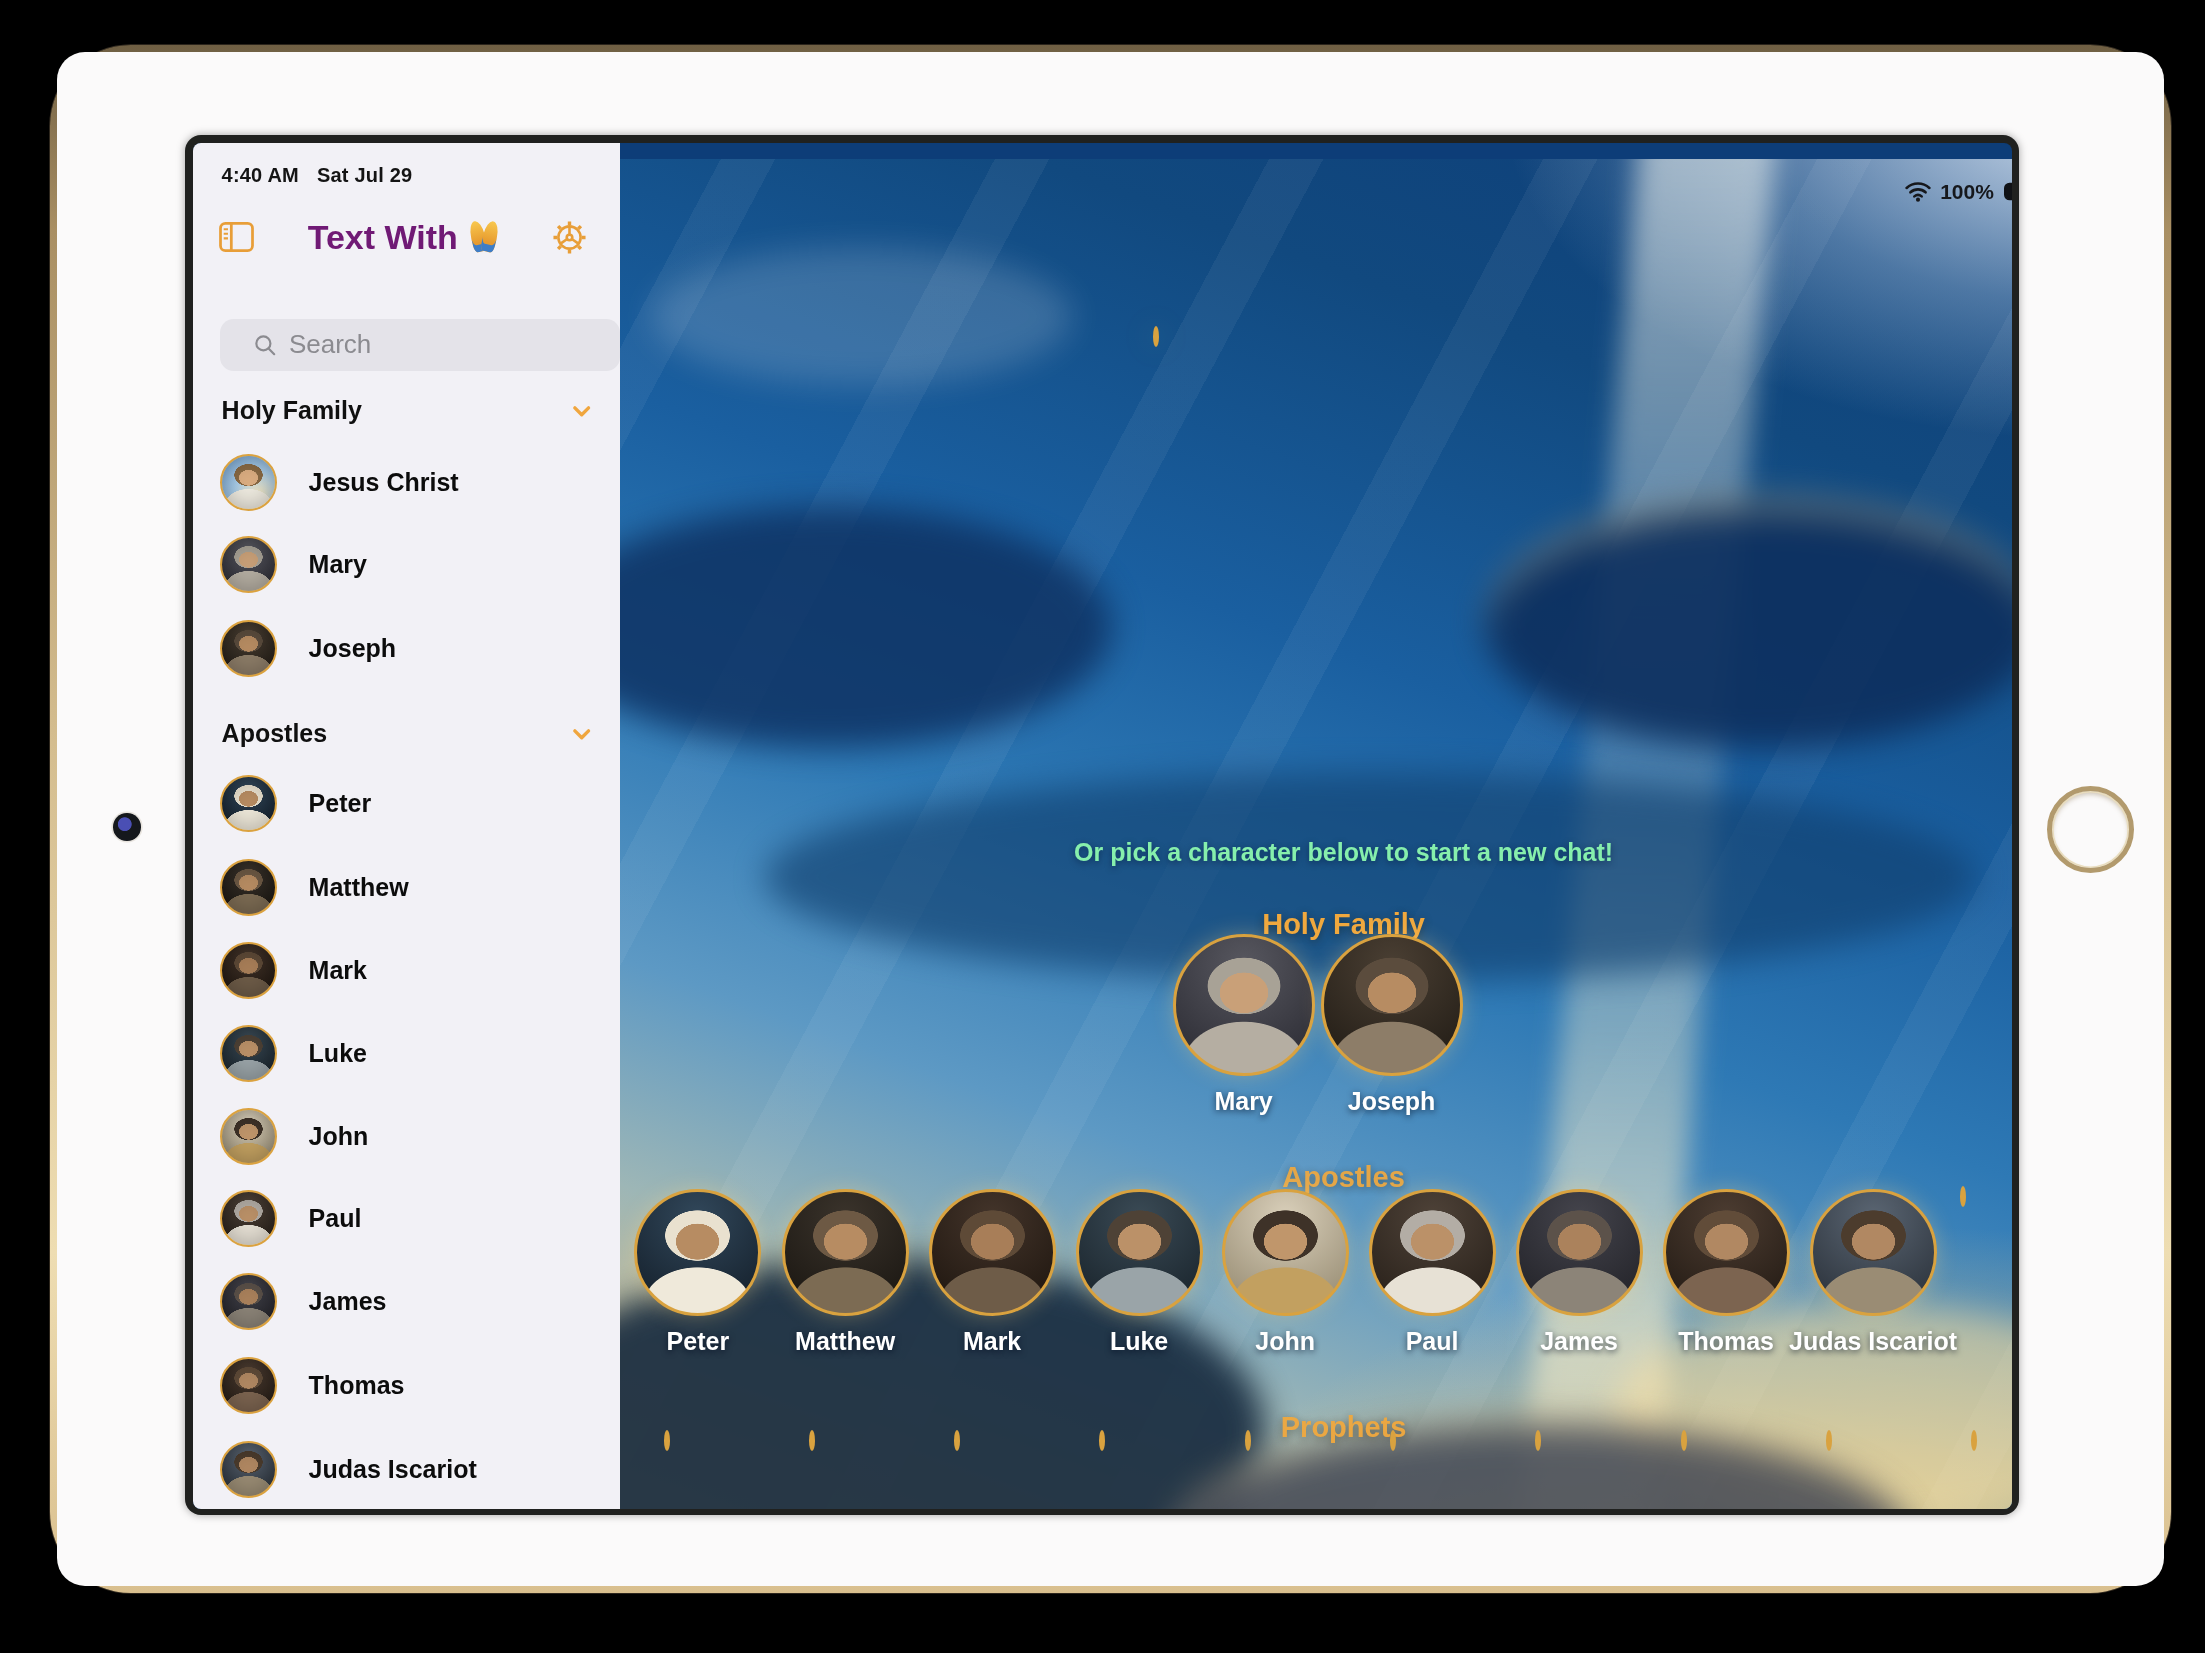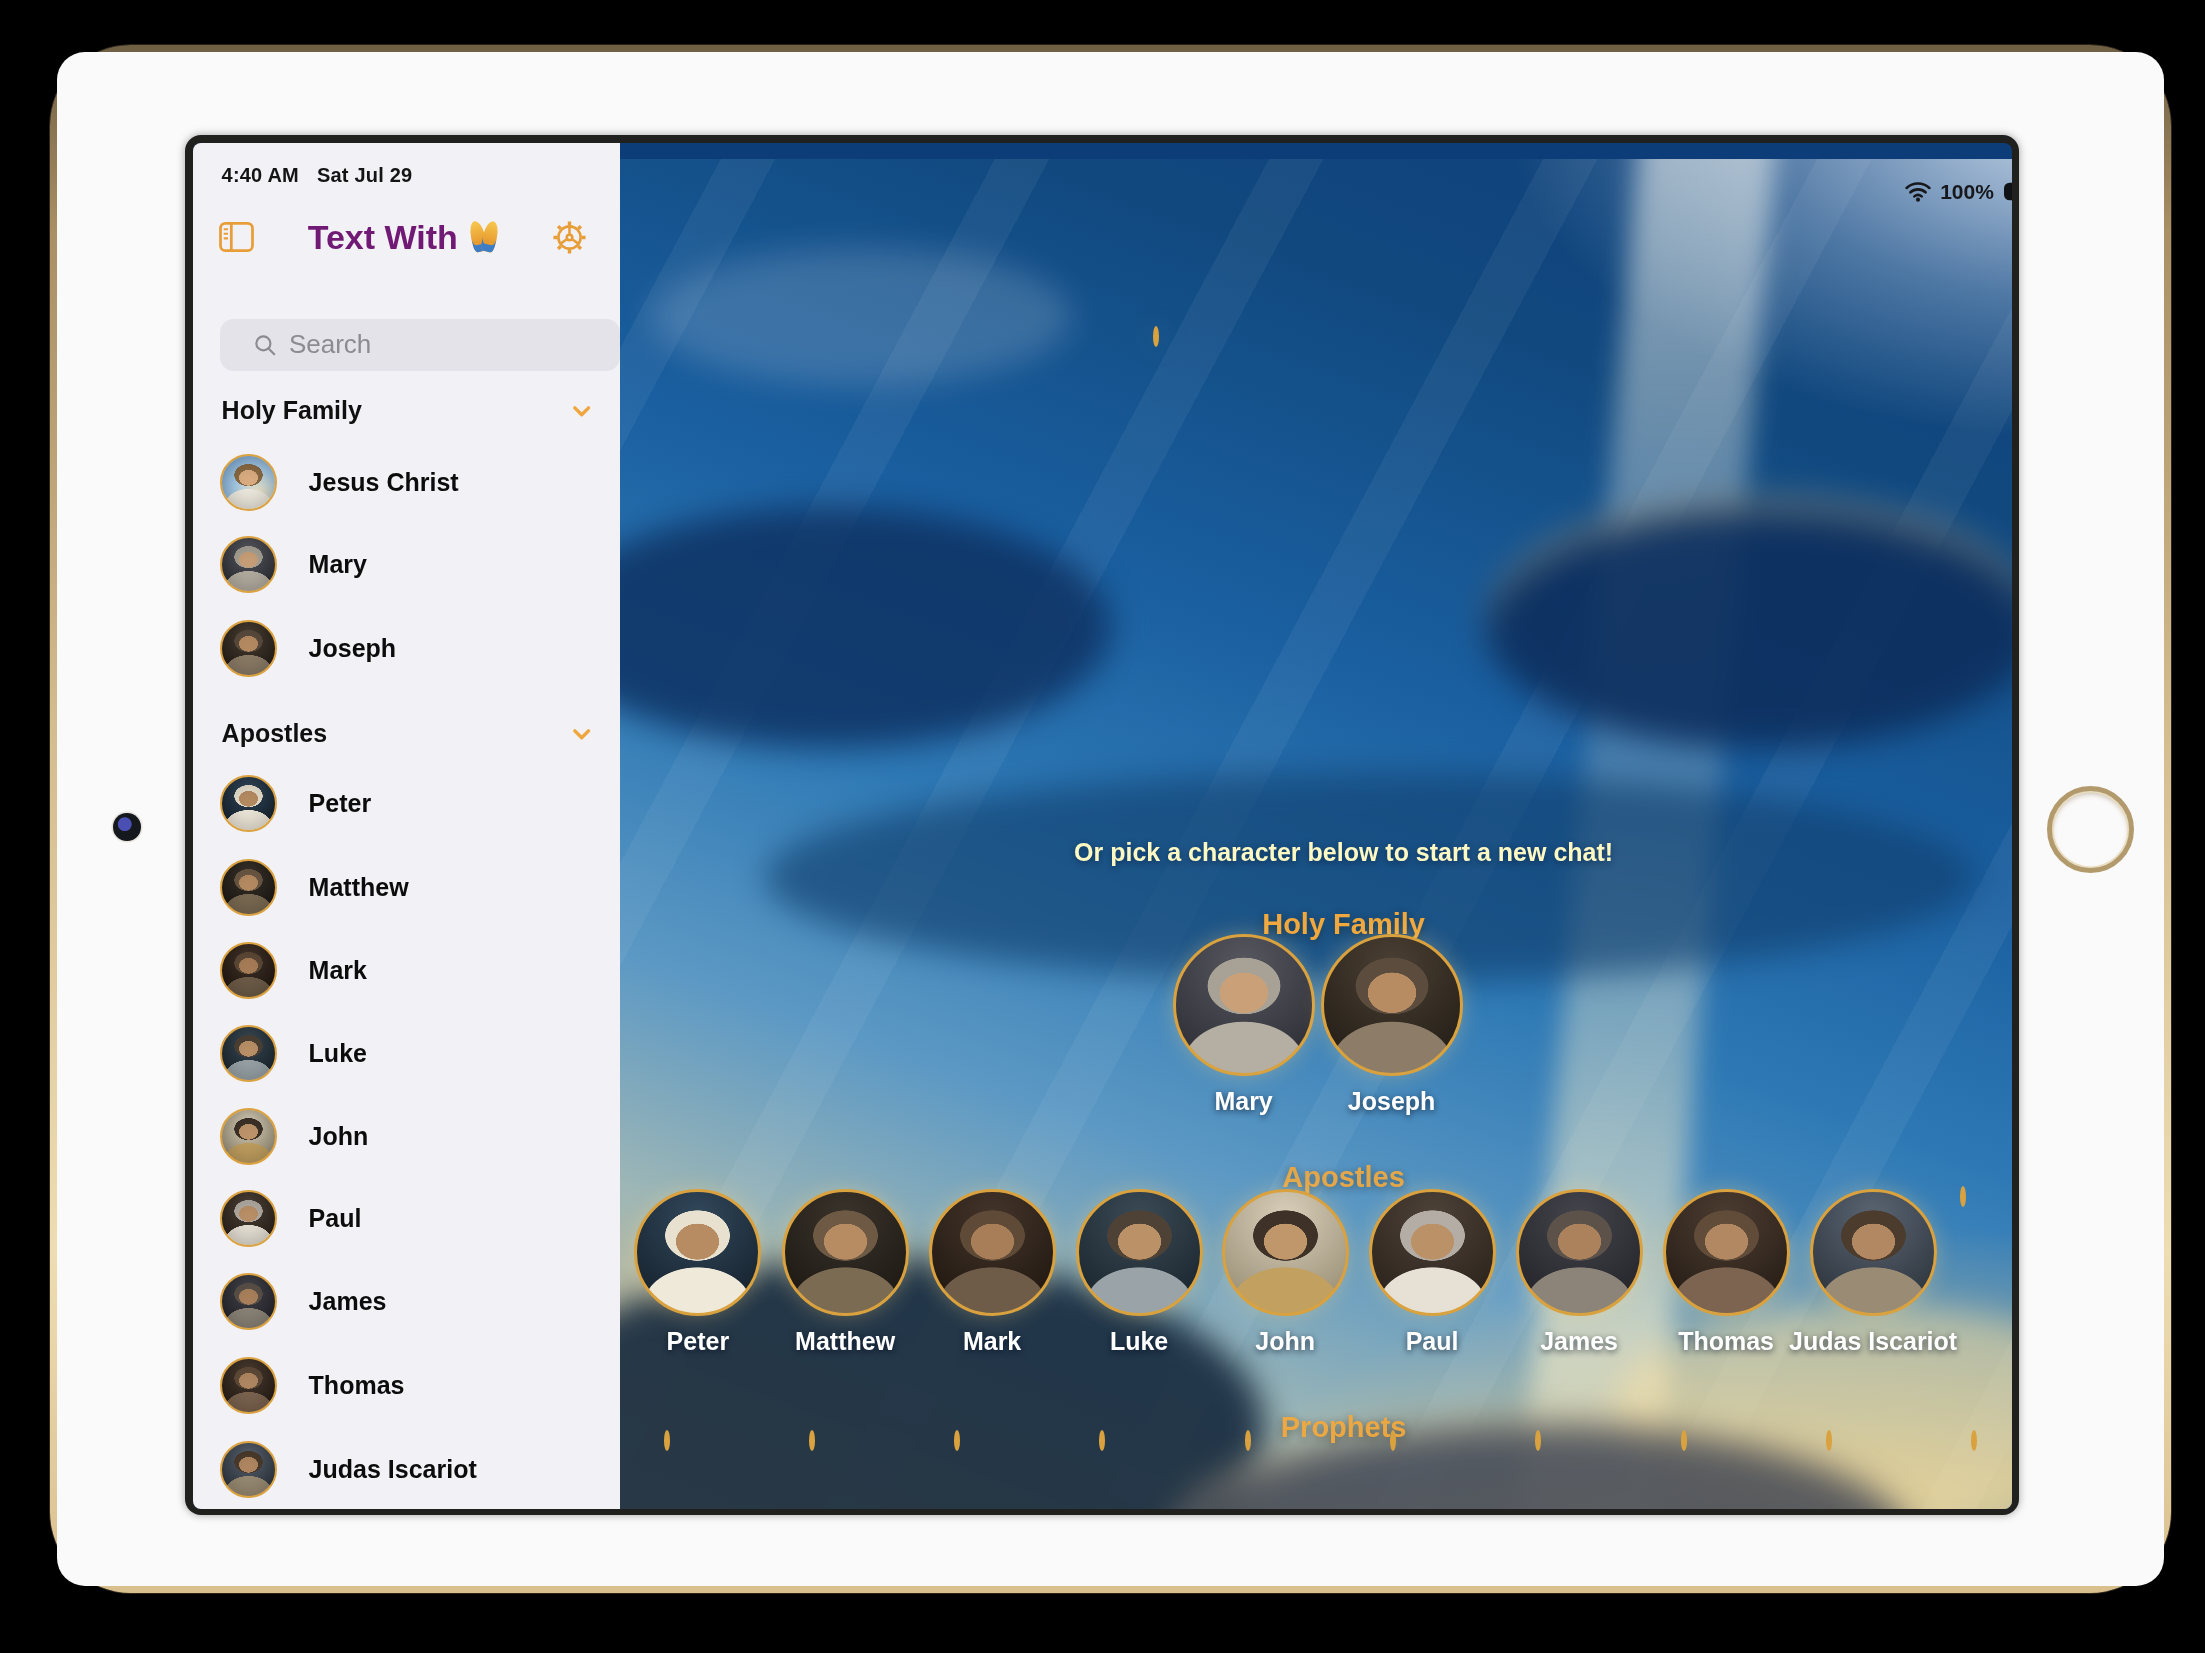--- a/index.html
+++ b/index.html
@@ -128,21 +128,21 @@
   .welcome{position:absolute;left:0;width:100%;top:44px;text-align:center;font-size:37px;font-weight:600;
            color:#edaa3c;z-index:4;text-shadow:0 0.8px 6.5px rgba(40,40,10,.25);}
   .hero{position:absolute;left:533px;top:170px;width:331px;height:331px;z-index:4;}
   .hero .portrait{width:100%;height:100%;border:3.2px solid #d9a23f;box-shadow:0 0 32px rgba(255,220,140,.25);}
   .chat-btn{position:absolute;left:50%;transform:translateX(-50%);top:541px;height:81px;padding:0 37px;
             border:none;border-radius:21px;background:#1b74f2;color:#fff;font-size:34px;font-weight:500;
             font-family:"Liberation Sans",sans-serif;display:flex;align-items:center;gap:14.5px;z-index:4;
             box-shadow:0 8px 24px rgba(0,30,90,.35);}
   .chat-btn .pray{transform:scale(.95);}
   .subtitle{position:absolute;left:0;width:100%;top:654px;text-align:center;font-size:25px;font-weight:700;
-            color:#fef9c3;z-index:4;text-shadow:0 1.6px 6.5px rgba(0,20,50,.5);}
+            color:#86efac;z-index:4;text-shadow:0 1.6px 6.5px rgba(0,20,50,.5);}
   .group-lbl{position:absolute;left:0;width:100%;text-align:center;font-size:29px;font-weight:700;
              color:#f0a83e;z-index:4;text-shadow:0 1.6px 8px rgba(30,25,5,.45);}
   .g-hf{top:720px;} .g-ap{top:973px;opacity:.92;} .g-pr{top:1223px;opacity:.95;}
 
   .card{position:absolute;display:flex;flex-direction:column;align-items:center;z-index:4;}
   .card .portrait{border:3.2px solid #d9a23f;box-shadow:0 0 21px rgba(255,215,130,.3);}
   .card .m-name{margin-top:11.3px;font-size:25px;font-weight:700;color:#fff;
                 text-shadow:0 1.6px 6.5px rgba(0,10,30,.65);white-space:nowrap;}
   .hf-card .portrait{width:136px;height:136px;}
   .hf-0{left:556px;top:775px;width:136px;} .hf-1{left:704px;top:775px;width:136px;}

